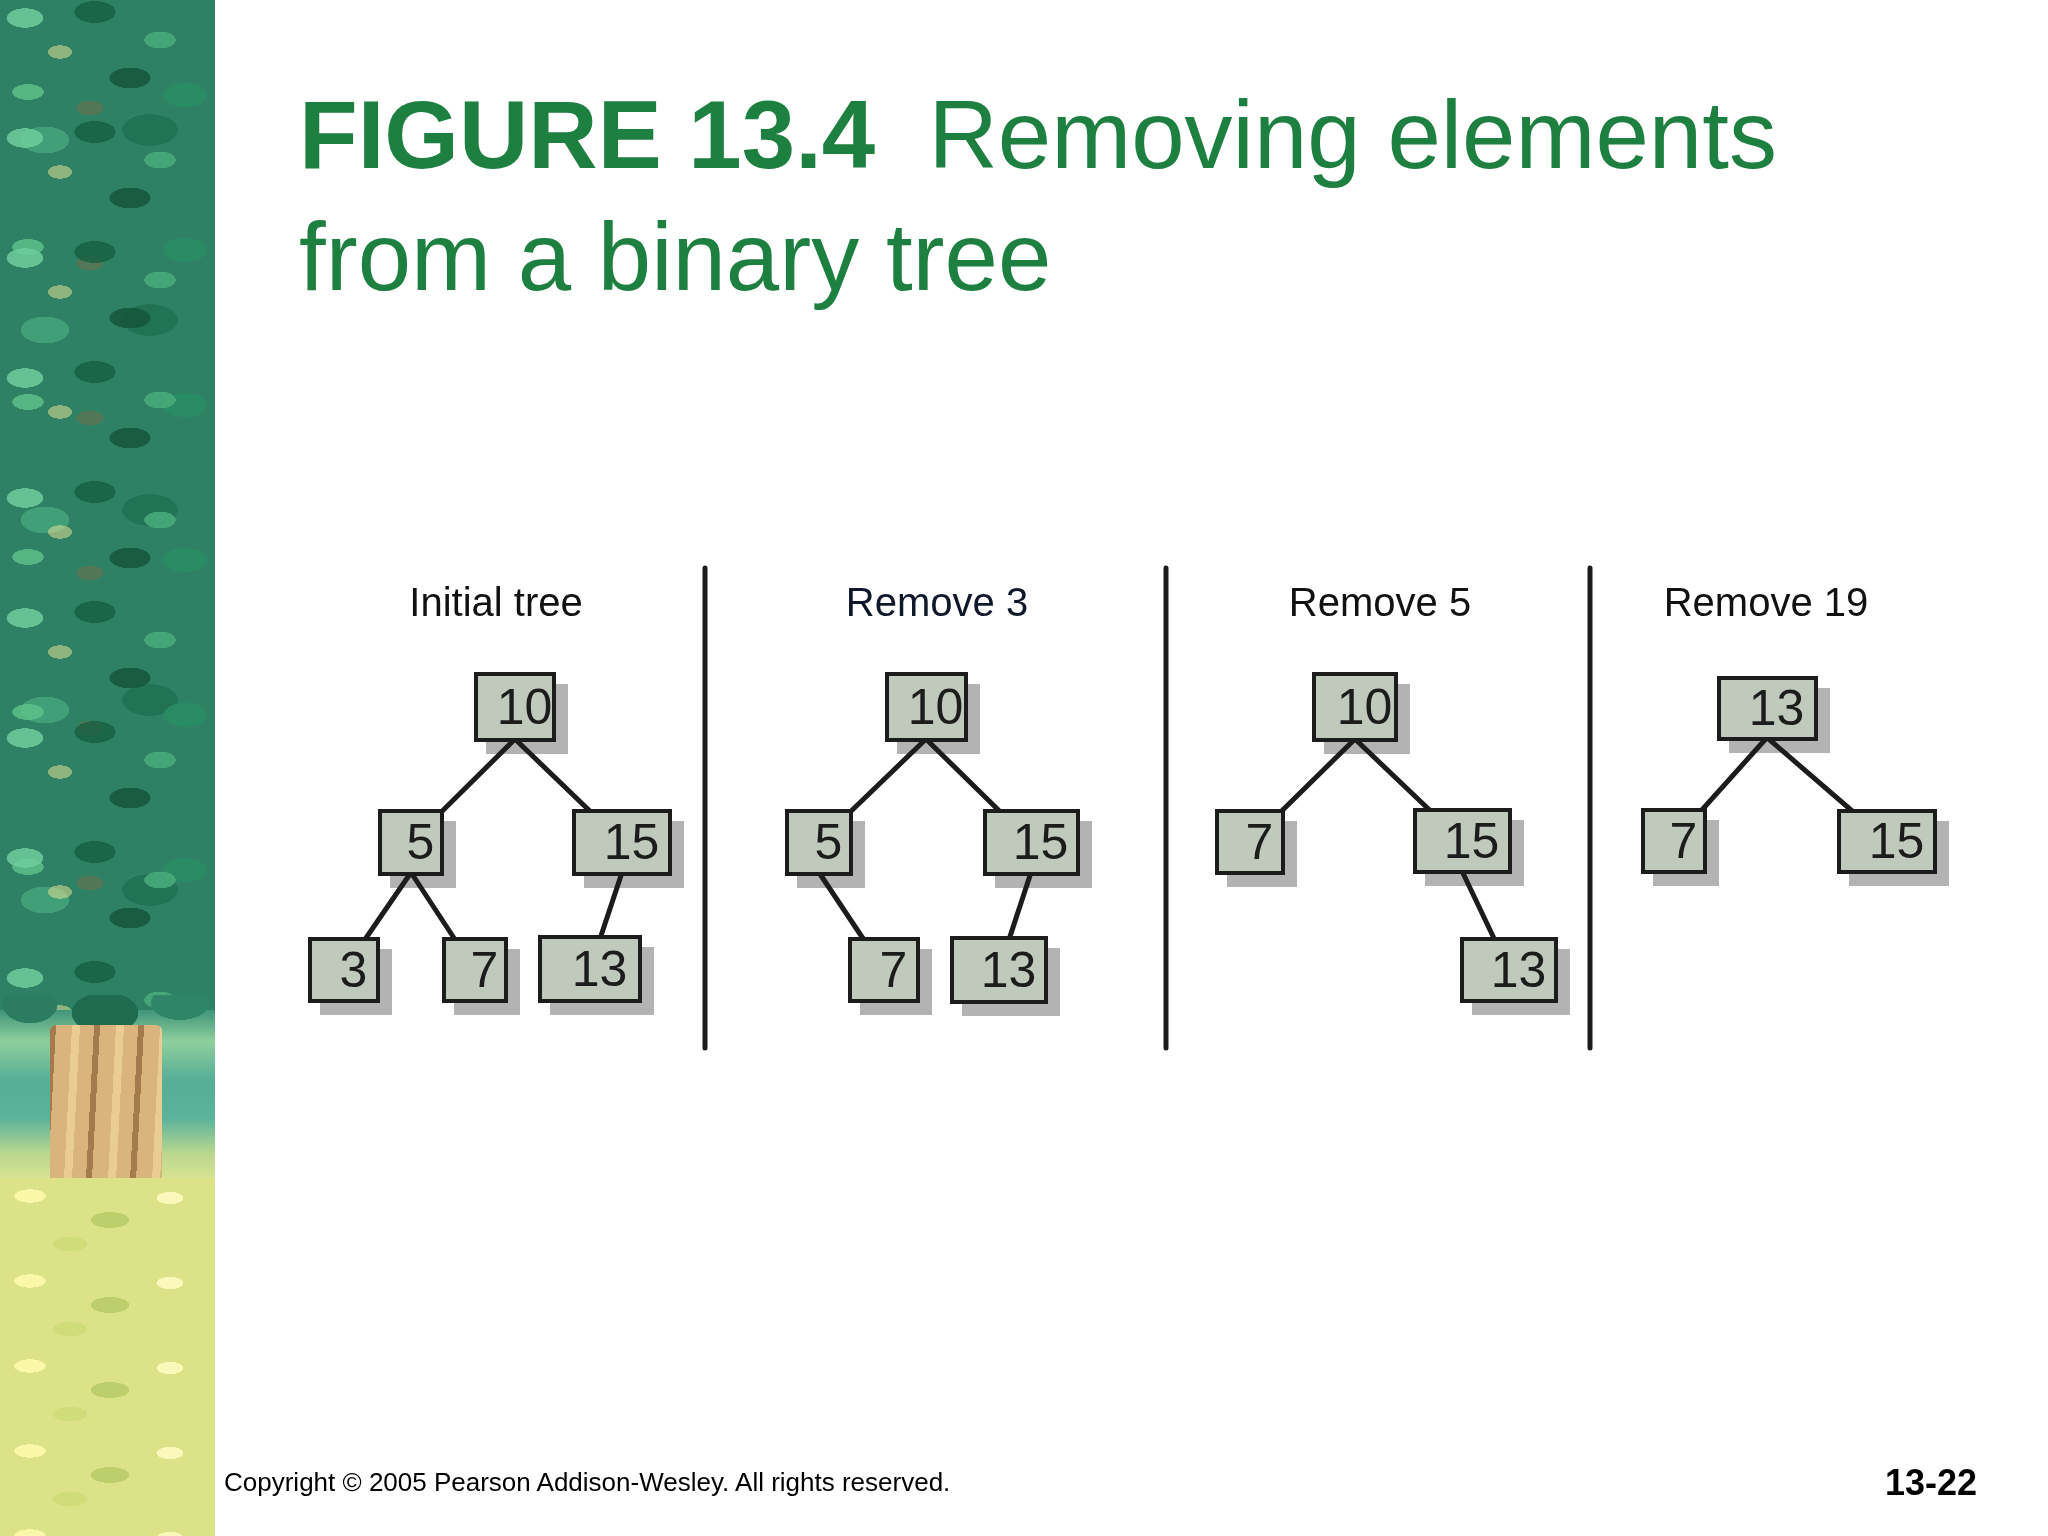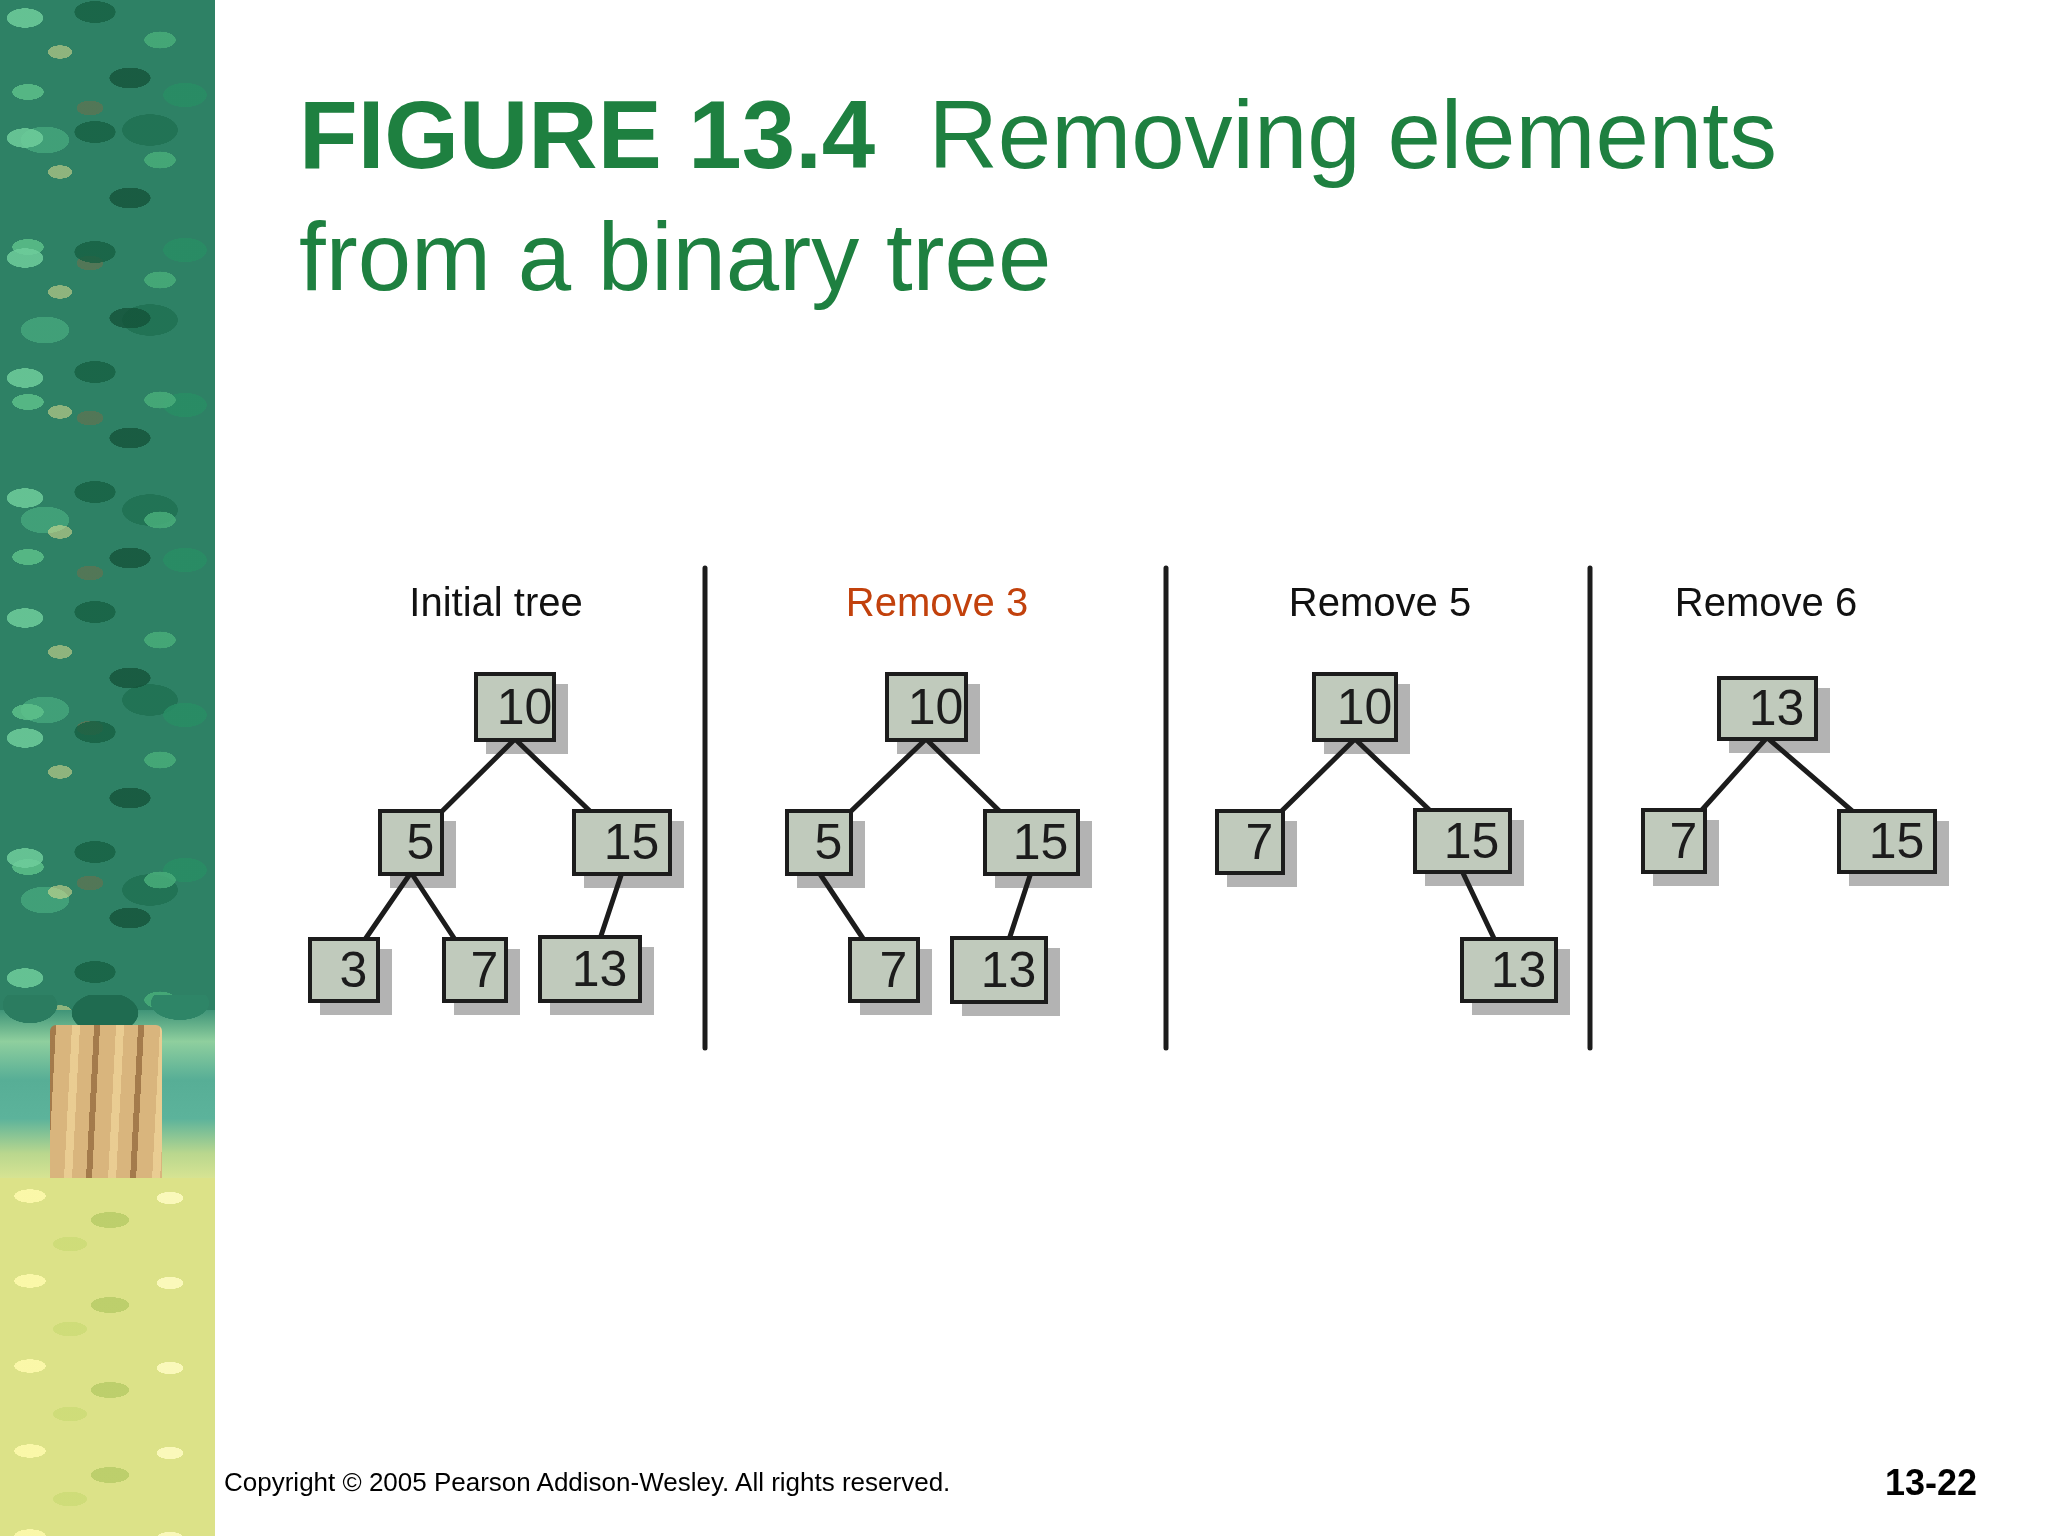--- a/index.html
+++ b/index.html
@@ -115,41 +115,41 @@
     <div class="node-shadow" style="left: 390px; top: 820.5px; width: 66px; height: 67px; background: rgb(179, 179, 179);"></div>
     <div class="tree-node" style="left: 378px; top: 808.5px; width: 66px; height: 67px; background: rgb(192, 202, 188); border: 4px solid rgb(28, 28, 28); color: rgb(28, 28, 28);">5</div>
     <div class="node-shadow" style="left: 584px; top: 820.5px; width: 100px; height: 67px; background: rgb(179, 179, 179);"></div>
     <div class="tree-node" style="left: 572px; top: 808.5px; width: 100px; height: 67px; background: rgb(192, 202, 188); border: 4px solid rgb(28, 28, 28); color: rgb(28, 28, 28);">15</div>
     <div class="node-shadow" style="left: 320px; top: 949px; width: 72px; height: 66px; background: rgb(179, 179, 179);"></div>
     <div class="tree-node" style="left: 308px; top: 937px; width: 72px; height: 66px; background: rgb(192, 202, 188); border: 4px solid rgb(28, 28, 28); color: rgb(28, 28, 28);">3</div>
     <div class="node-shadow" style="left: 454px; top: 949px; width: 66px; height: 66px; background: rgb(179, 179, 179);"></div>
     <div class="tree-node" style="left: 442px; top: 937px; width: 66px; height: 66px; background: rgb(192, 202, 188); border: 4px solid rgb(28, 28, 28); color: rgb(28, 28, 28);">7</div>
     <div class="node-shadow" style="left: 550px; top: 947px; width: 104px; height: 68px; background: rgb(179, 179, 179);"></div>
     <div class="tree-node" style="left: 538px; top: 935px; width: 104px; height: 68px; background: rgb(192, 202, 188); border: 4px solid rgb(28, 28, 28); color: rgb(28, 28, 28);">13</div>
-    <div class="panel-label" style="left: 937px; color: #c2410c;">Remove 3</div>
+    <div class="panel-label" style="left: 937px; color: #0f172a;">Remove 3</div>
     <div class="node-shadow" style="left: 896.5px; top: 684px; width: 83px; height: 70px; background: rgb(179, 179, 179);"></div>
     <div class="tree-node" style="left: 884.5px; top: 672px; width: 83px; height: 70px; background: rgb(192, 202, 188); border: 4px solid rgb(28, 28, 28); color: rgb(28, 28, 28);">10</div>
     <div class="node-shadow" style="left: 797px; top: 820.5px; width: 68px; height: 67px; background: rgb(179, 179, 179);"></div>
     <div class="tree-node" style="left: 785px; top: 808.5px; width: 68px; height: 67px; background: rgb(192, 202, 188); border: 4px solid rgb(28, 28, 28); color: rgb(28, 28, 28);">5</div>
     <div class="node-shadow" style="left: 994.5px; top: 820.5px; width: 97px; height: 67px; background: rgb(179, 179, 179);"></div>
     <div class="tree-node" style="left: 982.5px; top: 808.5px; width: 97px; height: 67px; background: rgb(192, 202, 188); border: 4px solid rgb(28, 28, 28); color: rgb(28, 28, 28);">15</div>
     <div class="node-shadow" style="left: 860px; top: 949px; width: 72px; height: 66px; background: rgb(179, 179, 179);"></div>
     <div class="tree-node" style="left: 848px; top: 937px; width: 72px; height: 66px; background: rgb(192, 202, 188); border: 4px solid rgb(28, 28, 28); color: rgb(28, 28, 28);">7</div>
     <div class="node-shadow" style="left: 962px; top: 948px; width: 98px; height: 68px; background: rgb(179, 179, 179);"></div>
     <div class="tree-node" style="left: 950px; top: 936px; width: 98px; height: 68px; background: rgb(192, 202, 188); border: 4px solid rgb(28, 28, 28); color: rgb(28, 28, 28);">13</div>
     <div class="panel-label" style="left: 1380px; color: rgb(17, 17, 17);">Remove 5</div>
     <div class="node-shadow" style="left: 1324px; top: 684px; width: 86px; height: 70px; background: rgb(179, 179, 179);"></div>
     <div class="tree-node" style="left: 1312px; top: 672px; width: 86px; height: 70px; background: rgb(192, 202, 188); border: 4px solid rgb(28, 28, 28); color: rgb(28, 28, 28);">10</div>
     <div class="node-shadow" style="left: 1227px; top: 821px; width: 70px; height: 66px; background: rgb(179, 179, 179);"></div>
     <div class="tree-node" style="left: 1215px; top: 809px; width: 70px; height: 66px; background: rgb(192, 202, 188); border: 4px solid rgb(28, 28, 28); color: rgb(28, 28, 28);">7</div>
     <div class="node-shadow" style="left: 1424.5px; top: 820px; width: 99px; height: 66px; background: rgb(179, 179, 179);"></div>
     <div class="tree-node" style="left: 1412.5px; top: 808px; width: 99px; height: 66px; background: rgb(192, 202, 188); border: 4px solid rgb(28, 28, 28); color: rgb(28, 28, 28);">15</div>
     <div class="node-shadow" style="left: 1472px; top: 949px; width: 98px; height: 66px; background: rgb(179, 179, 179);"></div>
     <div class="tree-node" style="left: 1460px; top: 937px; width: 98px; height: 66px; background: rgb(192, 202, 188); border: 4px solid rgb(28, 28, 28); color: rgb(28, 28, 28);">13</div>
-    <div class="panel-label" style="left: 1766px; color: rgb(17, 17, 17);">Remove 6</div>
+    <div class="panel-label" style="left: 1766px; color: rgb(17, 17, 17);">Remove 19</div>
     <div class="node-shadow" style="left: 1728.5px; top: 687.5px; width: 101px; height: 65px; background: rgb(179, 179, 179);"></div>
     <div class="tree-node" style="left: 1716.5px; top: 675.5px; width: 101px; height: 65px; background: rgb(192, 202, 188); border: 4px solid rgb(28, 28, 28); color: rgb(28, 28, 28);">13</div>
     <div class="node-shadow" style="left: 1653px; top: 820px; width: 66px; height: 66px; background: rgb(179, 179, 179);"></div>
     <div class="tree-node" style="left: 1641px; top: 808px; width: 66px; height: 66px; background: rgb(192, 202, 188); border: 4px solid rgb(28, 28, 28); color: rgb(28, 28, 28);">7</div>
     <div class="node-shadow" style="left: 1849px; top: 820.5px; width: 100px; height: 65px; background: rgb(179, 179, 179);"></div>
     <div class="tree-node" style="left: 1837px; top: 808.5px; width: 100px; height: 65px; background: rgb(192, 202, 188); border: 4px solid rgb(28, 28, 28); color: rgb(28, 28, 28);">15</div>
   </div>
 
 <div class="copyright">Copyright © 2005 Pearson Addison-Wesley. All rights reserved.</div>
 <div class="page-number">13-22</div>

